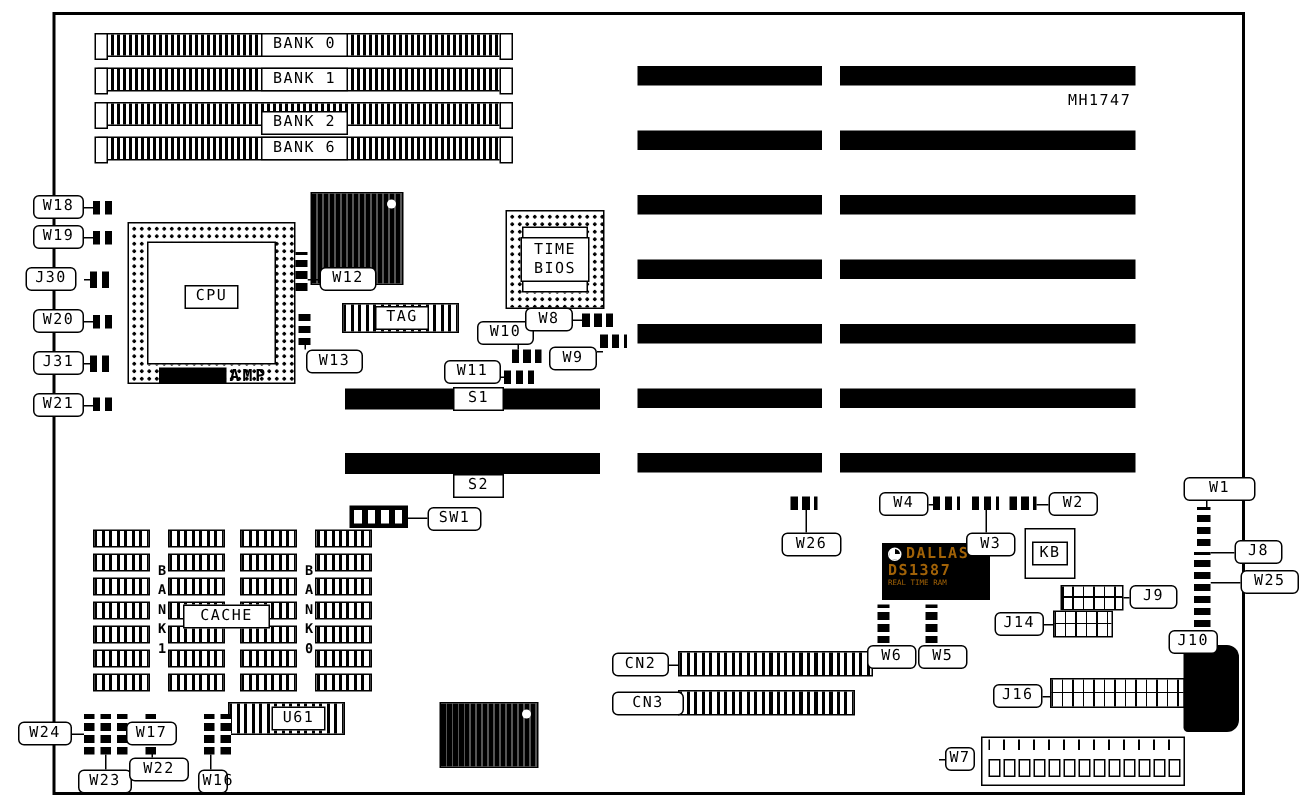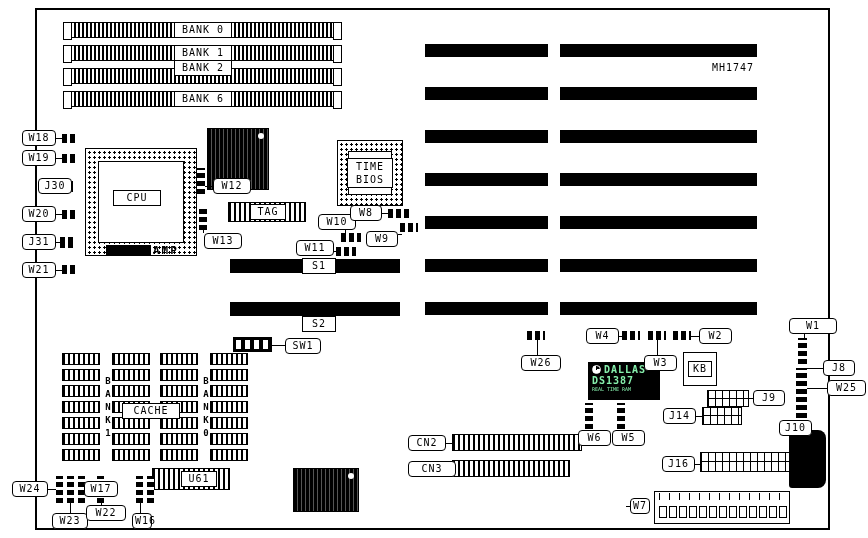--- a/index.html
+++ b/index.html
@@ -29,21 +29,21 @@
 .pins-h{position:absolute;background:repeating-linear-gradient(90deg,#000 0 5px,#fff 5px 8px);height:9px;z-index:2}
 .pins-v{position:absolute;background:repeating-linear-gradient(0deg,#000 0 5px,#fff 5px 8px);width:8px;z-index:2}
 .hline{position:absolute;height:1px;background:#000;z-index:1}
 .vline{position:absolute;width:1px;background:#000;z-index:1}
 .dip{position:absolute;background:#000;z-index:2}
 .dip-inner{position:absolute;left:3px;top:3px;right:3px;bottom:3px;background:repeating-linear-gradient(90deg,#fff 0 5px,#000 5px 9px)}
 .chipcol{position:absolute;display:grid;row-gap:4px;width:40px}
 .chipcol .cell{width:38px;height:12px;border:1px solid #000;background:repeating-linear-gradient(90deg,#000 0 2px,#fff 2px 5px)}
 .vlabel{position:absolute;writing-mode:vertical-rl;text-orientation:upright;font-size:9px;letter-spacing:3px;z-index:5;font-weight:bold;text-align:center}
 .txt{position:absolute;font-size:10px;letter-spacing:1px}
-.dallas{position:absolute;background:#000;color:#86efac;padding:2px 4px;z-index:2}
+.dallas{position:absolute;background:#000;color:#a16207;padding:2px 4px;z-index:2}
 .dallas-brand{display:flex;align-items:center;gap:3px;font-size:10px;font-weight:bold;letter-spacing:1px}
 .dallas-logo{width:9px;height:9px;border-radius:50%;background:conic-gradient(#000 0 90deg,#fff 90deg 360deg);border:1px solid #fff;flex:0 0 auto}
 .dallas-model{font-size:10px;font-weight:bold;letter-spacing:1px}
 .dallas-sub{font-size:5px;letter-spacing:0;white-space:nowrap}
 .kbbox{position:absolute;border:1px solid #000;background:#fff}
 .din{position:absolute;background:#000;border-radius:3px 8px 8px 3px;z-index:1}
 .ticks{position:absolute;background:repeating-linear-gradient(90deg,#000 0 1px,transparent 1px 10px)}
 .cellrow{position:absolute;display:grid;grid-auto-flow:column;column-gap:2px}
 .cellrow .cell{width:8px;height:12px;border:1px solid #000;background:#fff}
 .amp{position:absolute;font-size:11px;font-weight:bold;letter-spacing:2px;z-index:6}
@@ -55,21 +55,21 @@
 
   <div class="board" style="left:35px;top:8px;width:795px;height:522px"></div>
   <div class="txt" style="left:712px;top:62px">MH1747</div>
 
   <div class="simm" style="left:65px;top:22px;width:275px;height:16px"></div>
   <div class="simm" style="left:65px;top:45px;width:275px;height:16px"></div>
   <div class="simm" style="left:65px;top:68px;width:275px;height:16px"></div>
   <div class="simm" style="left:65px;top:91px;width:275px;height:16px"></div>
   <div class="lbl" style="left:174px;top:22px;width:58px">BANK 0</div>
   <div class="lbl" style="left:174px;top:45px;width:58px">BANK 1</div>
-  <div class="lbl" style="left:174px;top:60px;width:58px">BANK 2</div>
+  <div class="lbl" style="left:174px;top:74px;width:58px">BANK 2</div>
   <div class="lbl" style="left:174px;top:91px;width:58px">BANK 6</div>
 
   <div class="slotcol" style="left:425px;top:44px;width:123px">
       <div class="cell"></div>
       <div class="cell"></div>
       <div class="cell"></div>
       <div class="cell"></div>
       <div class="cell"></div>
       <div class="cell"></div>
       <div class="cell"></div>
@@ -85,21 +85,21 @@
     </div>
 
   <div class="bar" style="left:230px;top:259px;width:170px;height:14px"></div>
   <div class="lbl" style="left:302px;top:258px;width:34px">S1</div>
   <div class="bar" style="left:230px;top:302px;width:170px;height:14px"></div>
   <div class="lbl" style="left:302px;top:316px;width:34px">S2</div>
 
   <div class="pinfield" style="left:85px;top:148px;width:112px;height:108px">
     <div class="socket-inner" style="left:12px;top:12px;right:12px;bottom:12px"></div>
   </div>
-  <div class="lbl" style="left:113px;top:190px;width:48px">CPU</div>
+  <div class="lbl" style="left:123px;top:190px;width:36px">CPU</div>
   <div class="bar" style="left:106px;top:245px;width:45px;height:11px;z-index:6"></div>
   <div class="amp" style="left:153px;top:244px">AMP</div>
 
   <div class="chipdark" style="left:207px;top:128px;width:62px;height:62px"></div>
 
   <div class="pinfield" style="left:337px;top:140px;width:66px;height:66px">
     <div class="socket-inner" style="left:10px;top:10px;right:10px;bottom:10px"></div>
   </div>
   <div class="lbl lbl2" style="left:347px;top:158px;width:46px">
     <span>TIME</span>
@@ -110,21 +110,21 @@
   <div class="lbl" style="left:250px;top:204px;width:36px">TAG</div>
 
   <div class="lbl callout" style="left:22px;top:130px;width:34px">W18</div>
   <div class="pins-h" style="left:62px;top:134px;width:14px"></div>
   <div class="hline" style="left:56px;top:138px;width:6px"></div>
 
   <div class="lbl callout" style="left:22px;top:150px;width:34px">W19</div>
   <div class="pins-h" style="left:62px;top:154px;width:14px"></div>
   <div class="hline" style="left:56px;top:158px;width:6px"></div>
 
-  <div class="lbl callout" style="left:38px;top:178px;width:34px">J30</div>
+  <div class="lbl callout" style="left:17px;top:178px;width:34px">J30</div>
   <div class="pins-h" style="left:60px;top:181px;width:16px;height:11px"></div>
   <div class="hline" style="left:56px;top:186px;width:4px"></div>
 
   <div class="lbl callout" style="left:22px;top:206px;width:34px">W20</div>
   <div class="pins-h" style="left:62px;top:210px;width:14px"></div>
   <div class="hline" style="left:56px;top:214px;width:6px"></div>
 
   <div class="lbl callout" style="left:22px;top:234px;width:34px">J31</div>
   <div class="pins-h" style="left:60px;top:237px;width:16px;height:11px"></div>
   <div class="hline" style="left:56px;top:242px;width:4px"></div>

